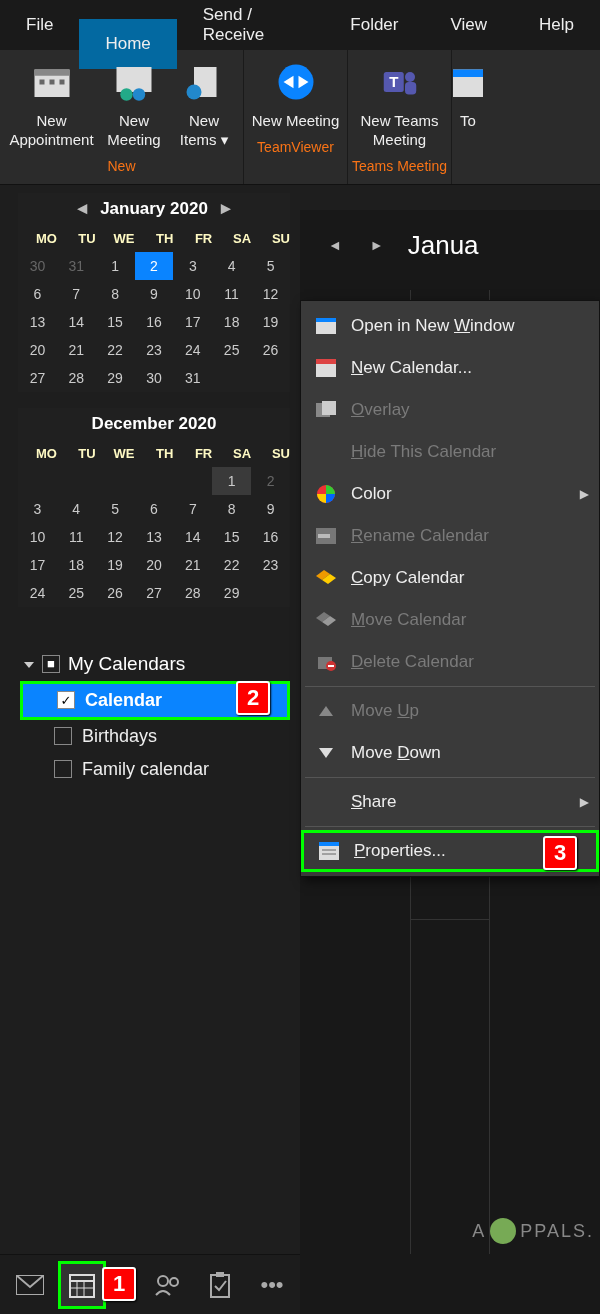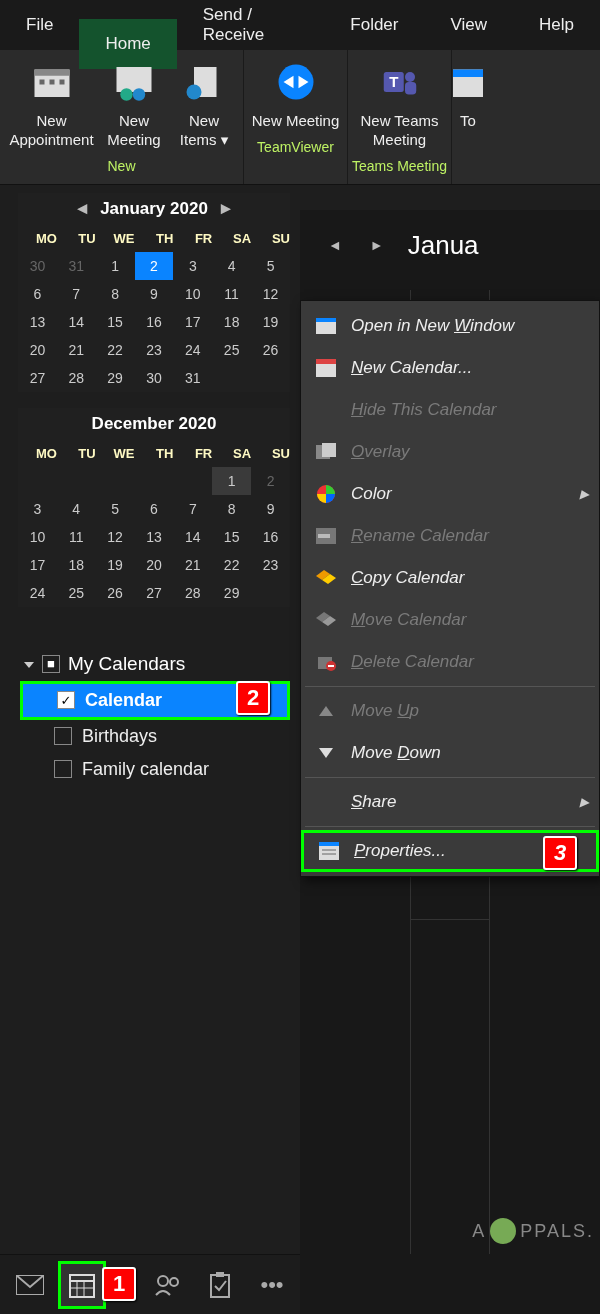--- a/index.html
+++ b/index.html
@@ -1,30 +1,30 @@
 <!DOCTYPE html>
 <html><head>
 <meta charset="utf-8">
 <style>
   * { margin: 0; padding: 0; box-sizing: border-box; font-family: "Segoe UI", Arial, sans-serif; }
   body { background: #1e1e1e; color: #ddd; width: 600px; height: 1314px; overflow: hidden; position: relative; }
 
   
   .menubar { background: #1a1a1a; height: 50px; display: flex; align-items: center; }
   .menubar .tab { padding: 0 26px; height: 100%; display: flex; align-items: center; font-size: 17px; color: #eee; }
-  .menubar .tab.active { background: #14532d; margin-top: 37px; }
+  .menubar .tab.active { background: #0369a1; margin-top: 37px; }
 
   
   .ribbon { background: #2b2b2b; display: flex; border-bottom: 1px solid #111; }
   .group { display: flex; flex-direction: column; align-items: center; border-right: 1px solid #1a1a1a; padding: 4px 4px 4px 4px; }
   .group-items { display: flex; }
   .ribbon-btn { display: flex; flex-direction: column; align-items: center; justify-content: flex-start; width: 95px; padding: 8px 2px 4px 2px; font-size: 15px; color: #eee; text-align: center; line-height: 1.25; }
   .ribbon-btn.narrow { width: 70px; }
   .ribbon-btn .ico { width: 40px; height: 40px; margin-bottom: 10px; }
-  .group-label { font-size: 14px; color: #bef264; padding: 4px 0 6px 0; }
+  .group-label { font-size: 14px; color: #f97316; padding: 4px 0 6px 0; }
 
   
   .sidebar { position: relative; width: 300px; padding: 8px 10px 0 18px; }
   .cal-head { display: flex; align-items: center; justify-content: center; padding: 6px 0; gap: 8px; font-weight: bold; font-size: 17px; color: #fff;}
   .cal-head .nav { width: 20px; text-align:center; cursor:pointer; color:#bbb;}
   table.mini { border-collapse: collapse; width: 100%; table-layout: fixed; }
   table.mini th { font-size: 13px; font-weight: bold; color: #fef9c3; padding: 6px 0; text-align: right; }
   table.mini td { font-size: 14px; text-align: center; padding: 6px 0; color: #ccc; }
   table.mini td.dim { color: #666; }
   table.mini td.sel { background: #0a84ff; color: #fff; }
@@ -346,51 +346,51 @@
      <div class="daycell">
         <span>20</span>
       </div>
      <div class="daycell">
         <span>27</span>
       </div>
      <div class="daycell"></div>
   </div>
 </div>
 
-<div class="ctx" id="ctx" style="position: absolute; font-style: italic;">
+<div class="ctx" id="ctx" style="position: absolute;">
     <div class="ctx-item">
       <span class="ci-ico">
         <svg width="20" height="16">
           <rect width="20" height="16" fill="#ddd"></rect>
           <rect y="0" width="20" height="4" fill="#0a84ff"></rect>
         </svg>
       </span>
       <span>Open in New <u>W</u>indow</span>
     </div>
     <div class="ctx-item">
       <span class="ci-ico">
         <svg width="20" height="18">
           <rect width="20" height="18" fill="#ddd"></rect>
           <rect width="20" height="5" fill="#d44"></rect>
         </svg>
       </span>
       <span><u>N</u>ew Calendar...</span>
     </div>
     <div class="ctx-item disabled">
-      <span class="ci-ico"></span>
-      <span><u>H</u>ide This Calendar</span>
-    </div>
-    <div class="ctx-item disabled">
       <span class="ci-ico">
         <svg width="20" height="18">
           <rect x="0" y="2" width="14" height="14" fill="#888"></rect>
           <rect x="6" y="0" width="14" height="14" fill="#ccc"></rect>
         </svg>
       </span>
       <span><u>O</u>verlay</span>
+    </div>
+    <div class="ctx-item disabled">
+      <span class="ci-ico"></span>
+      <span><u>H</u>ide This Calendar</span>
     </div>
     <div class="ctx-item">
       <span class="ci-ico">
         <svg width="20" height="20">
           <circle cx="10" cy="10" r="9" fill="#e33"></circle>
           <path d="M10 1 A9 9 0 0 1 19 10 L10 10Z" fill="#3c3"></path>
           <path d="M10 19 A9 9 0 0 1 1 10 L10 10Z" fill="#fc0"></path>
           <path d="M19 10 A9 9 0 0 1 10 19 L10 10Z" fill="#06f"></path>
         </svg>
       </span>

